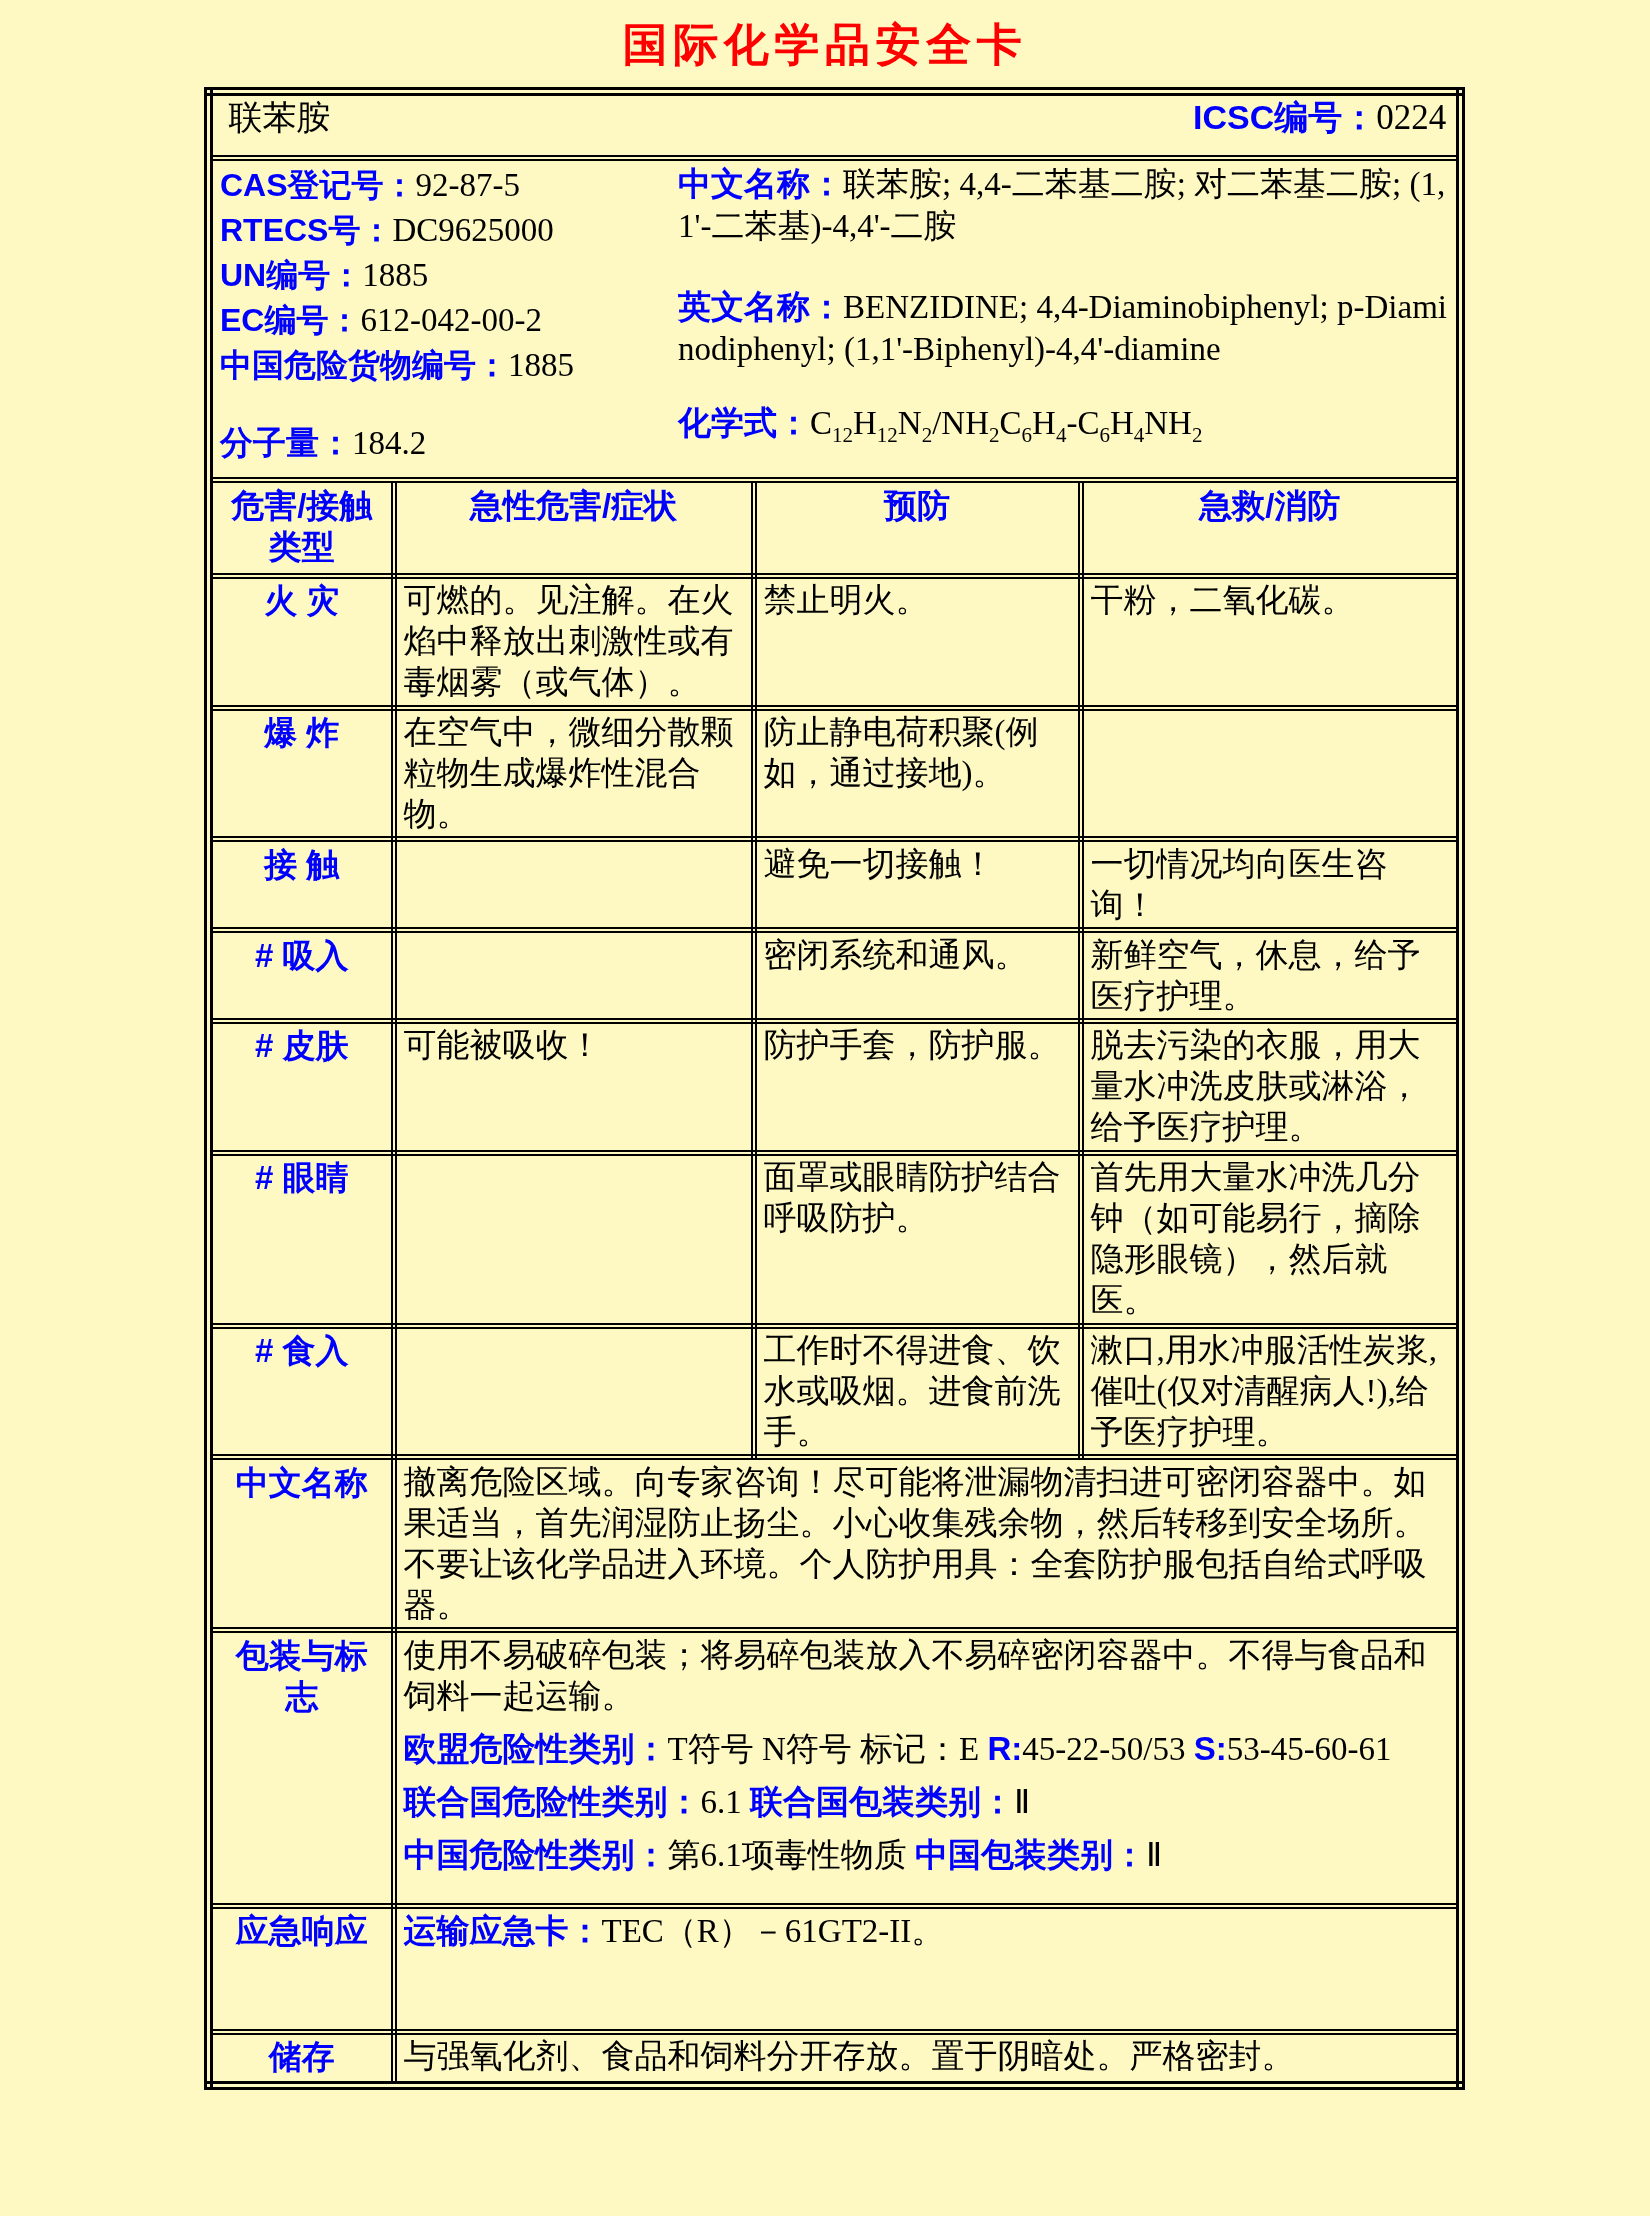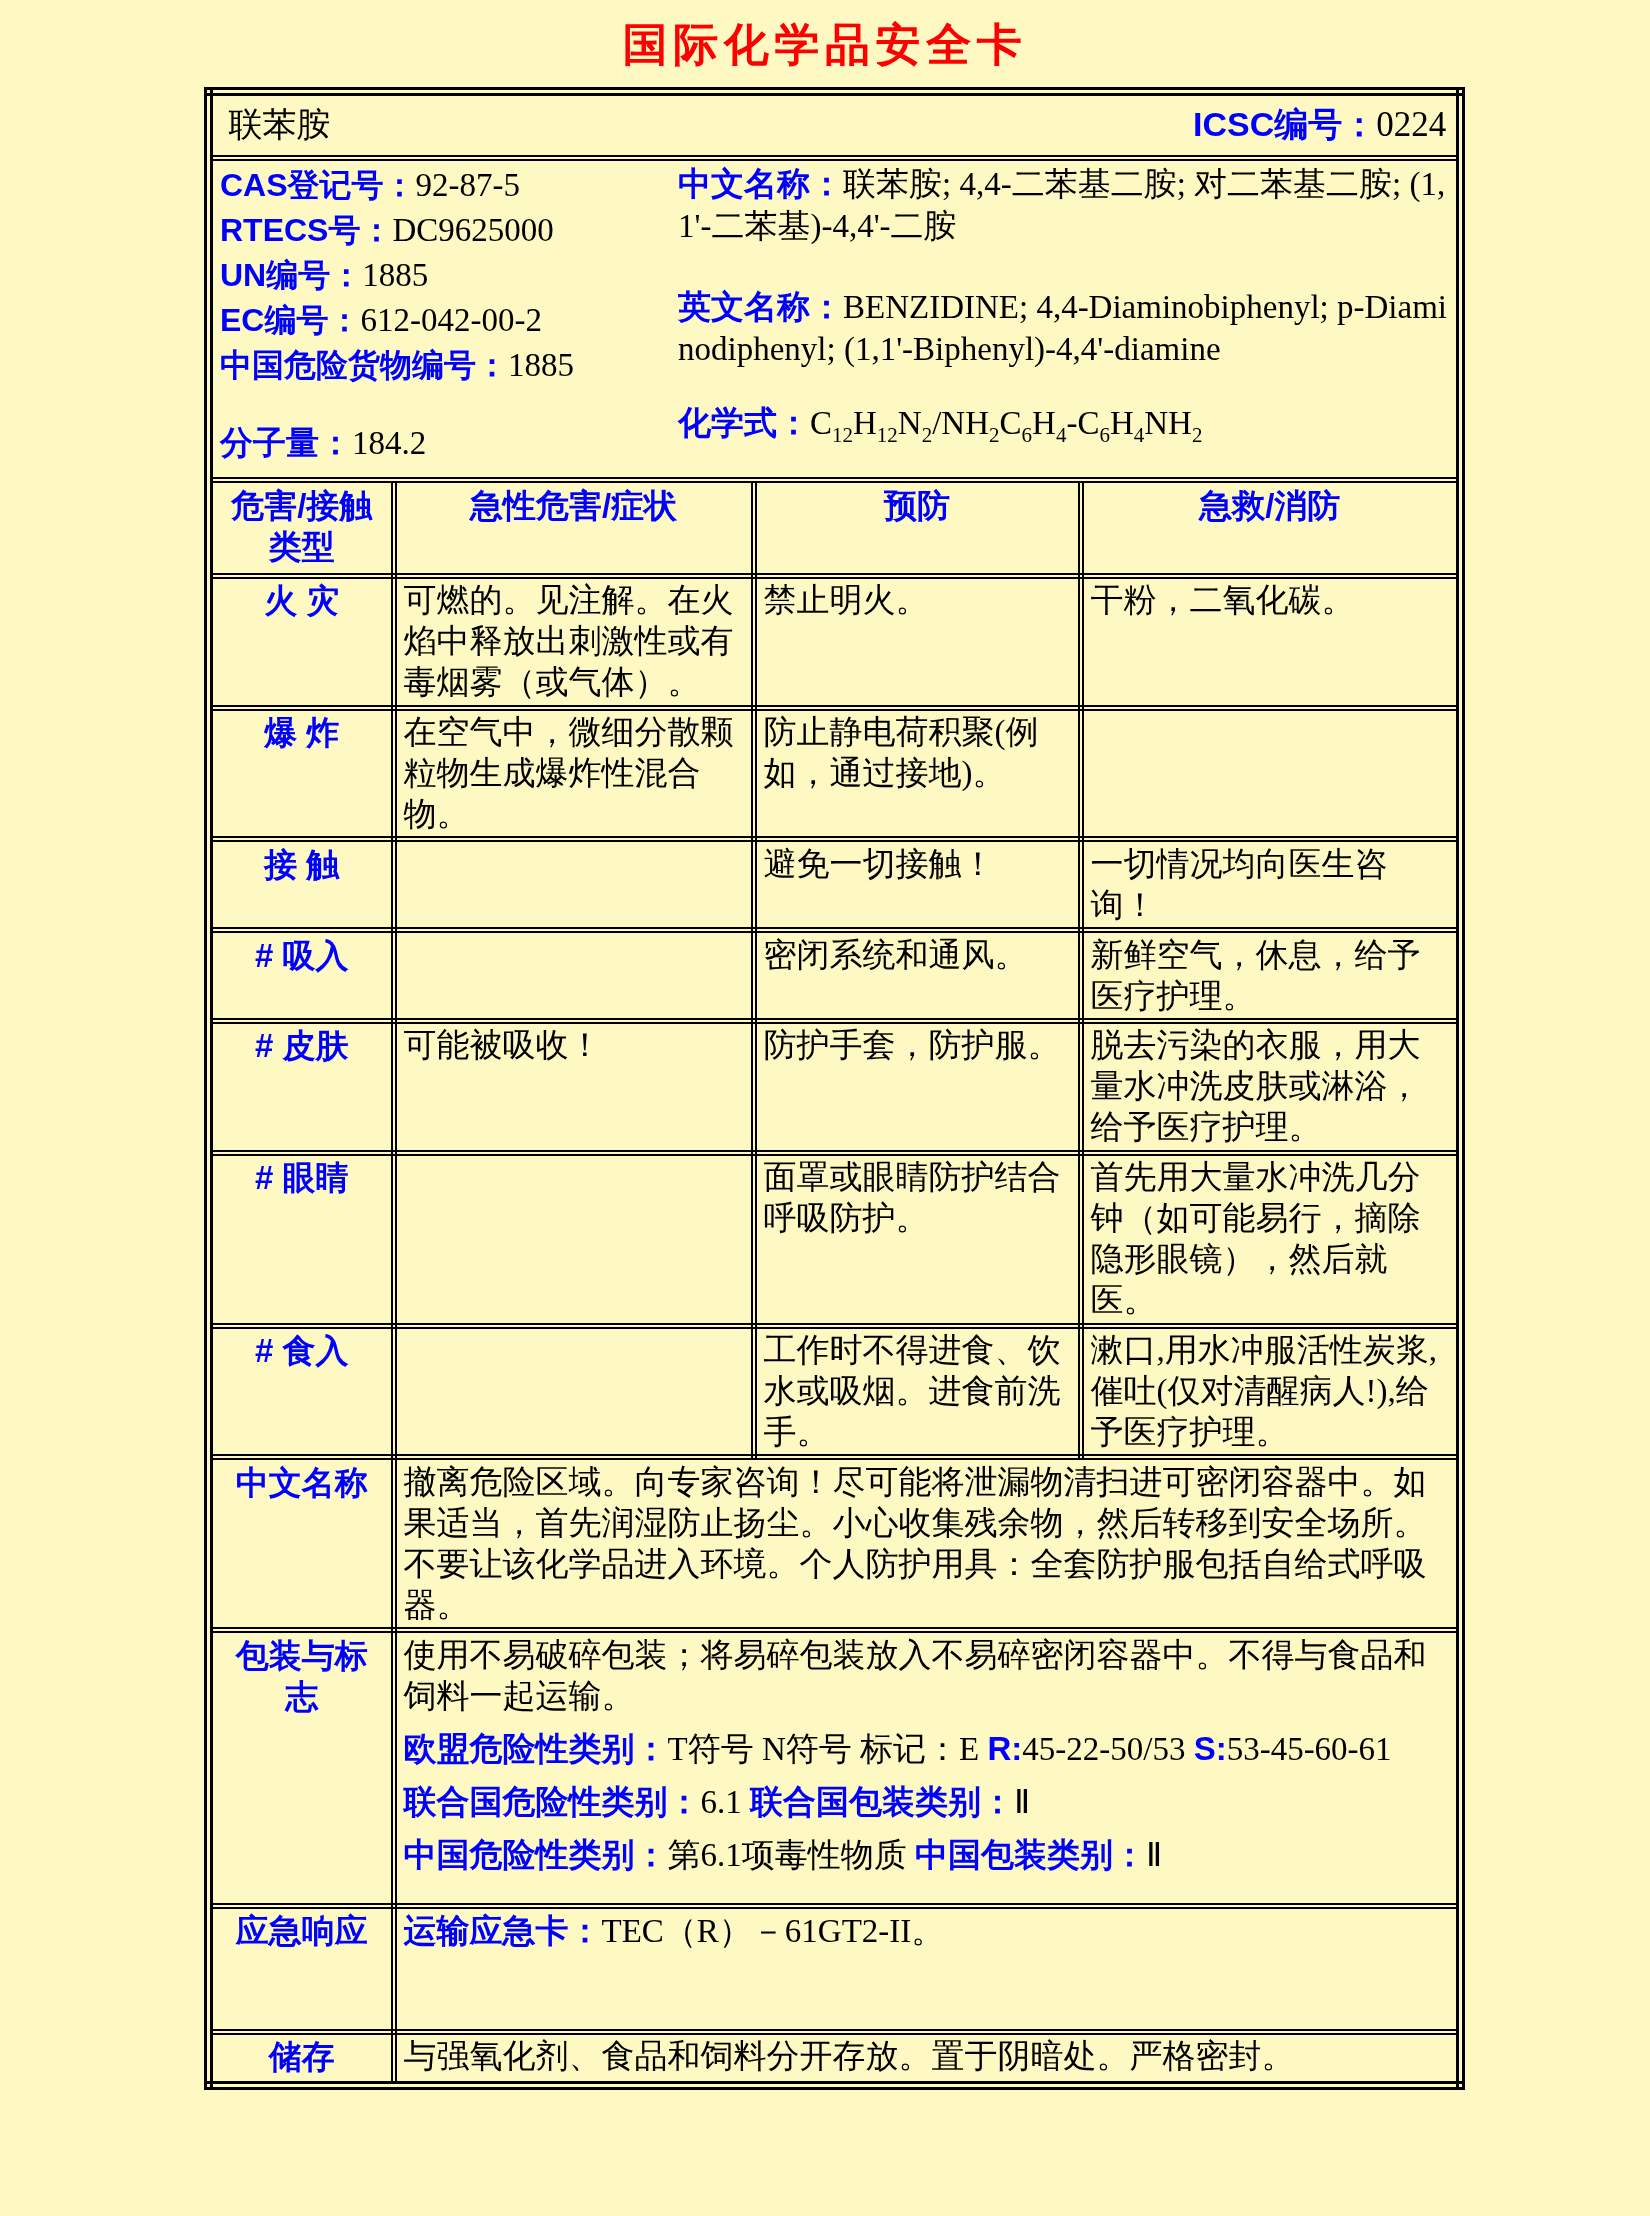--- a/index.html
+++ b/index.html
@@ -26,39 +26,39 @@
   .blue, .seg-b {
     color:var(--blue); font-family:"Liberation Sans", sans-serif; font-weight:bold;
   }
   td.rowlabel { text-align:center; vertical-align:middle;
     font-family:"Liberation Sans", sans-serif; font-weight:bold;
     color:var(--blue); font-size:34px; word-break:keep-all; }
   td.hdr { text-align:center; vertical-align:middle;
     font-family:"Liberation Sans", sans-serif; font-weight:bold;
     color:var(--blue); font-size:35px; line-height:45px; }
   
-  .name-flex { display:flex; justify-content:space-between; align-items:center; height:55px; }
+  .name-flex { display:flex; justify-content:space-between; height:55px; }
   .name-left { font-size:34px; padding-left:8.4px; }
   .name-right { font-size:34px; padding-right:2.8px; white-space:nowrap; }
   .name-right .num { font-family:"Liberation Serif", serif; font-weight:normal; color:#000; font-size:35px; }
   
   td.idcell { height:313px; }
   .id-grid { display:grid; grid-template-columns:458px 1fr; }
   .id-left .id-entry { line-height:45px; white-space:nowrap; font-size:33px; }
   .id-left .id-entry .blue { font-size:32px; }
   .id-mw { margin-top:32px; line-height:45px; white-space:nowrap; }
   .names .nm { line-height:42px; }
   .names .nm + .nm { margin-top:39px; }
   .id-formula { margin-top:12px; line-height:45px; white-space:nowrap; }
   .id-formula sub, .formula-val sub { font-size:21px; line-height:0; }
   
   .h-name > td { height:57px; }
   .h-hdr  > td { height:87px; }
   .h-fire > td { height:115px; }
-  .h-expl > td { height:123px; }
+  .h-expl > td { height:123px;border-radius:31px; }
   .h-cont > td { height:49px; }
   .h-inh  > td { height:73px; }
   .h-skin > td { height:116px; }
   .h-eye  > td { height:116px; }
   .h-ing  > td { height:120px; }
   .h-spill> td { height:147px; }
   .h-pack > td { height:267px; }
   .h-emer > td { height:117px; }
   .h-stor > td { height:43px; }
   .pack-p + .pack-p { margin-top:11.2px; }

